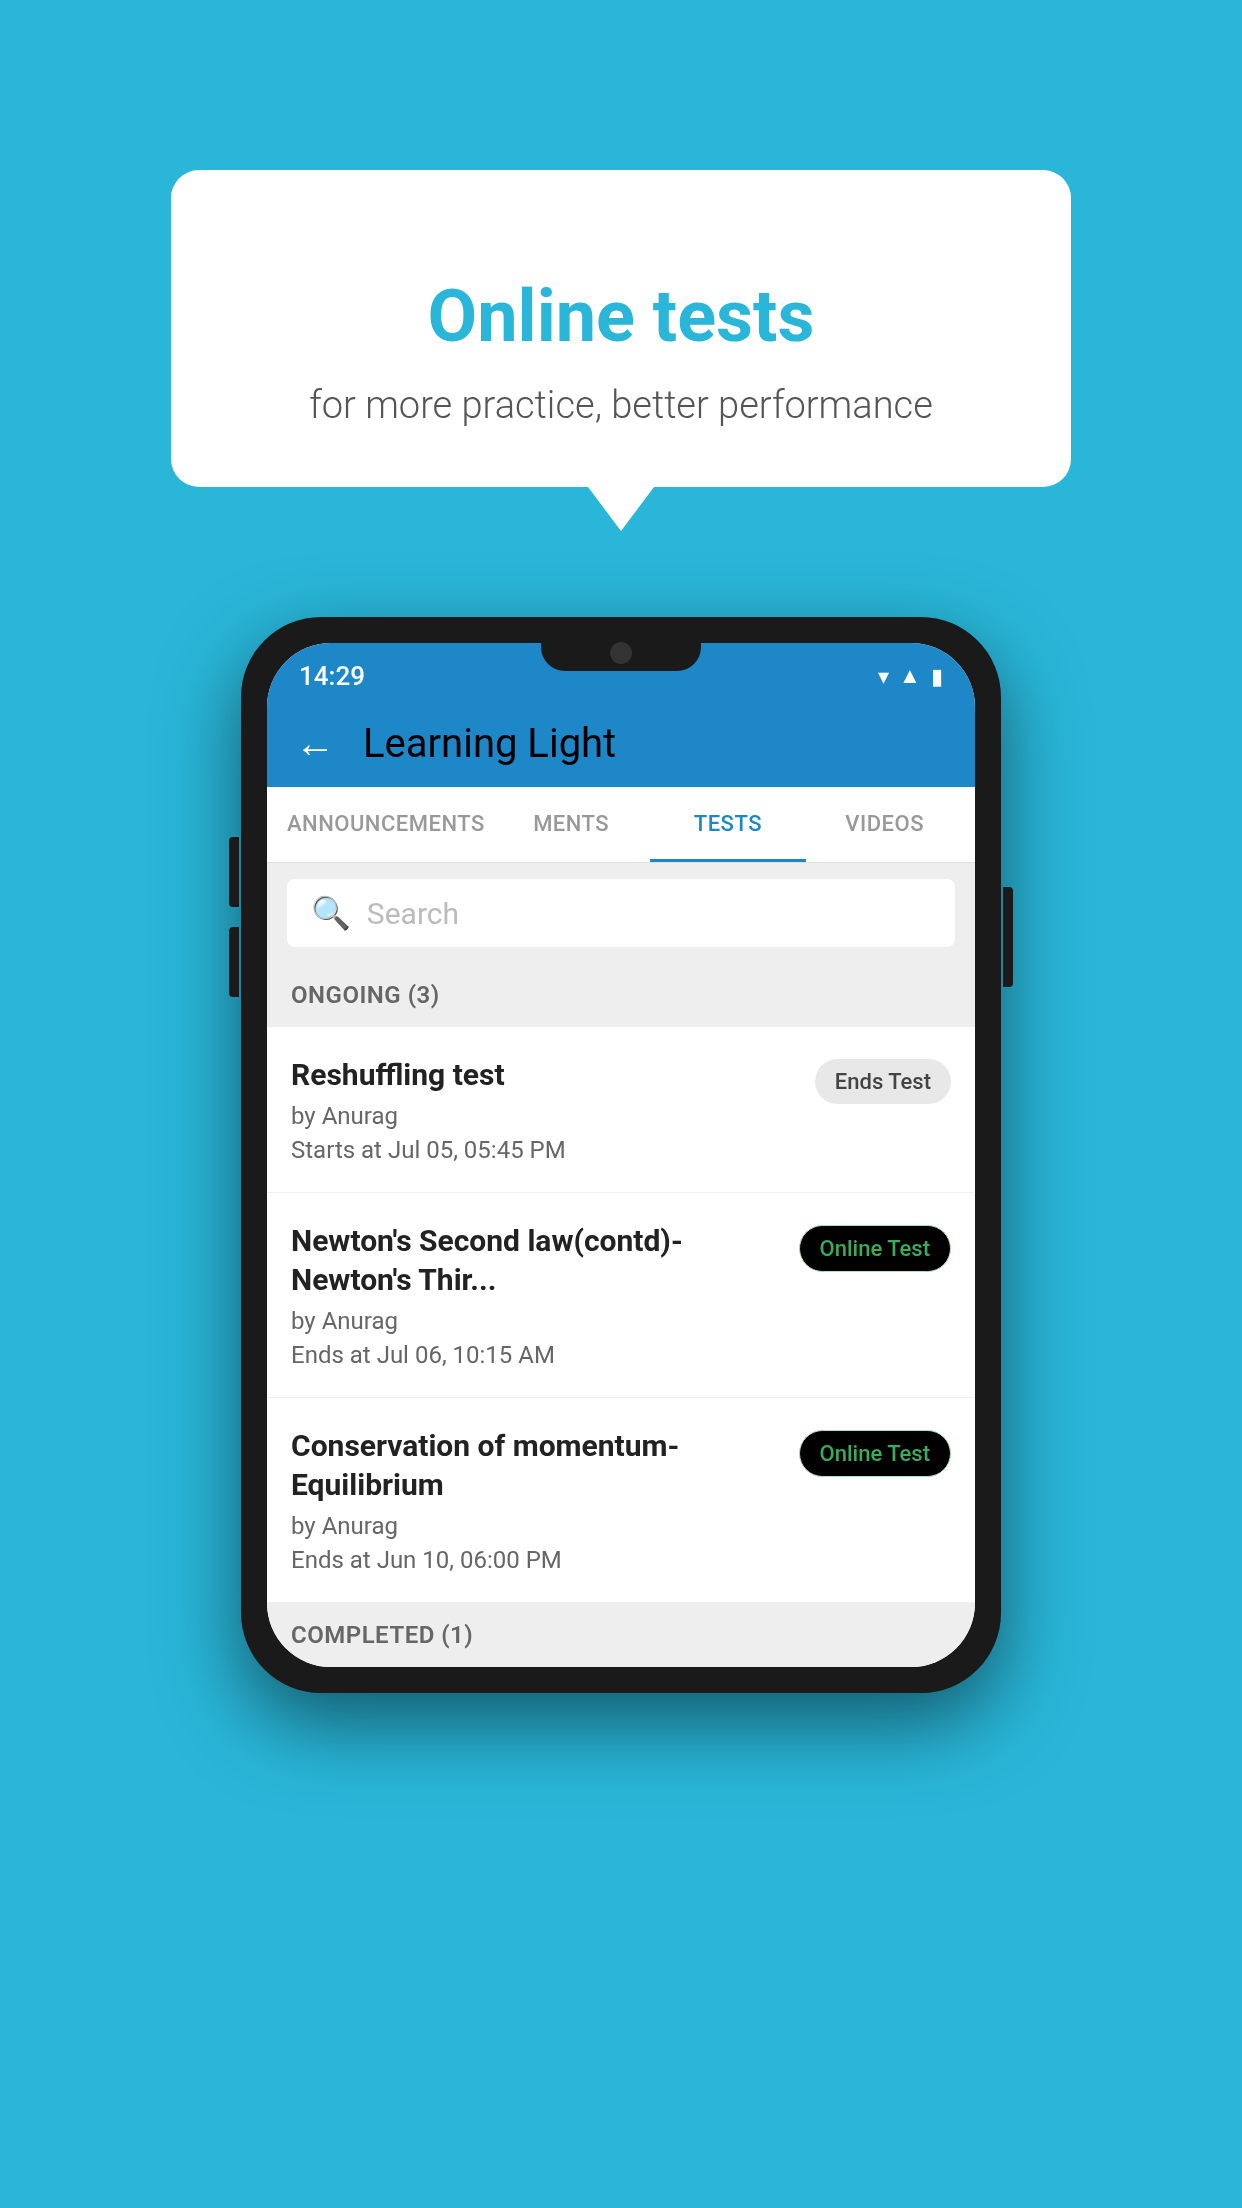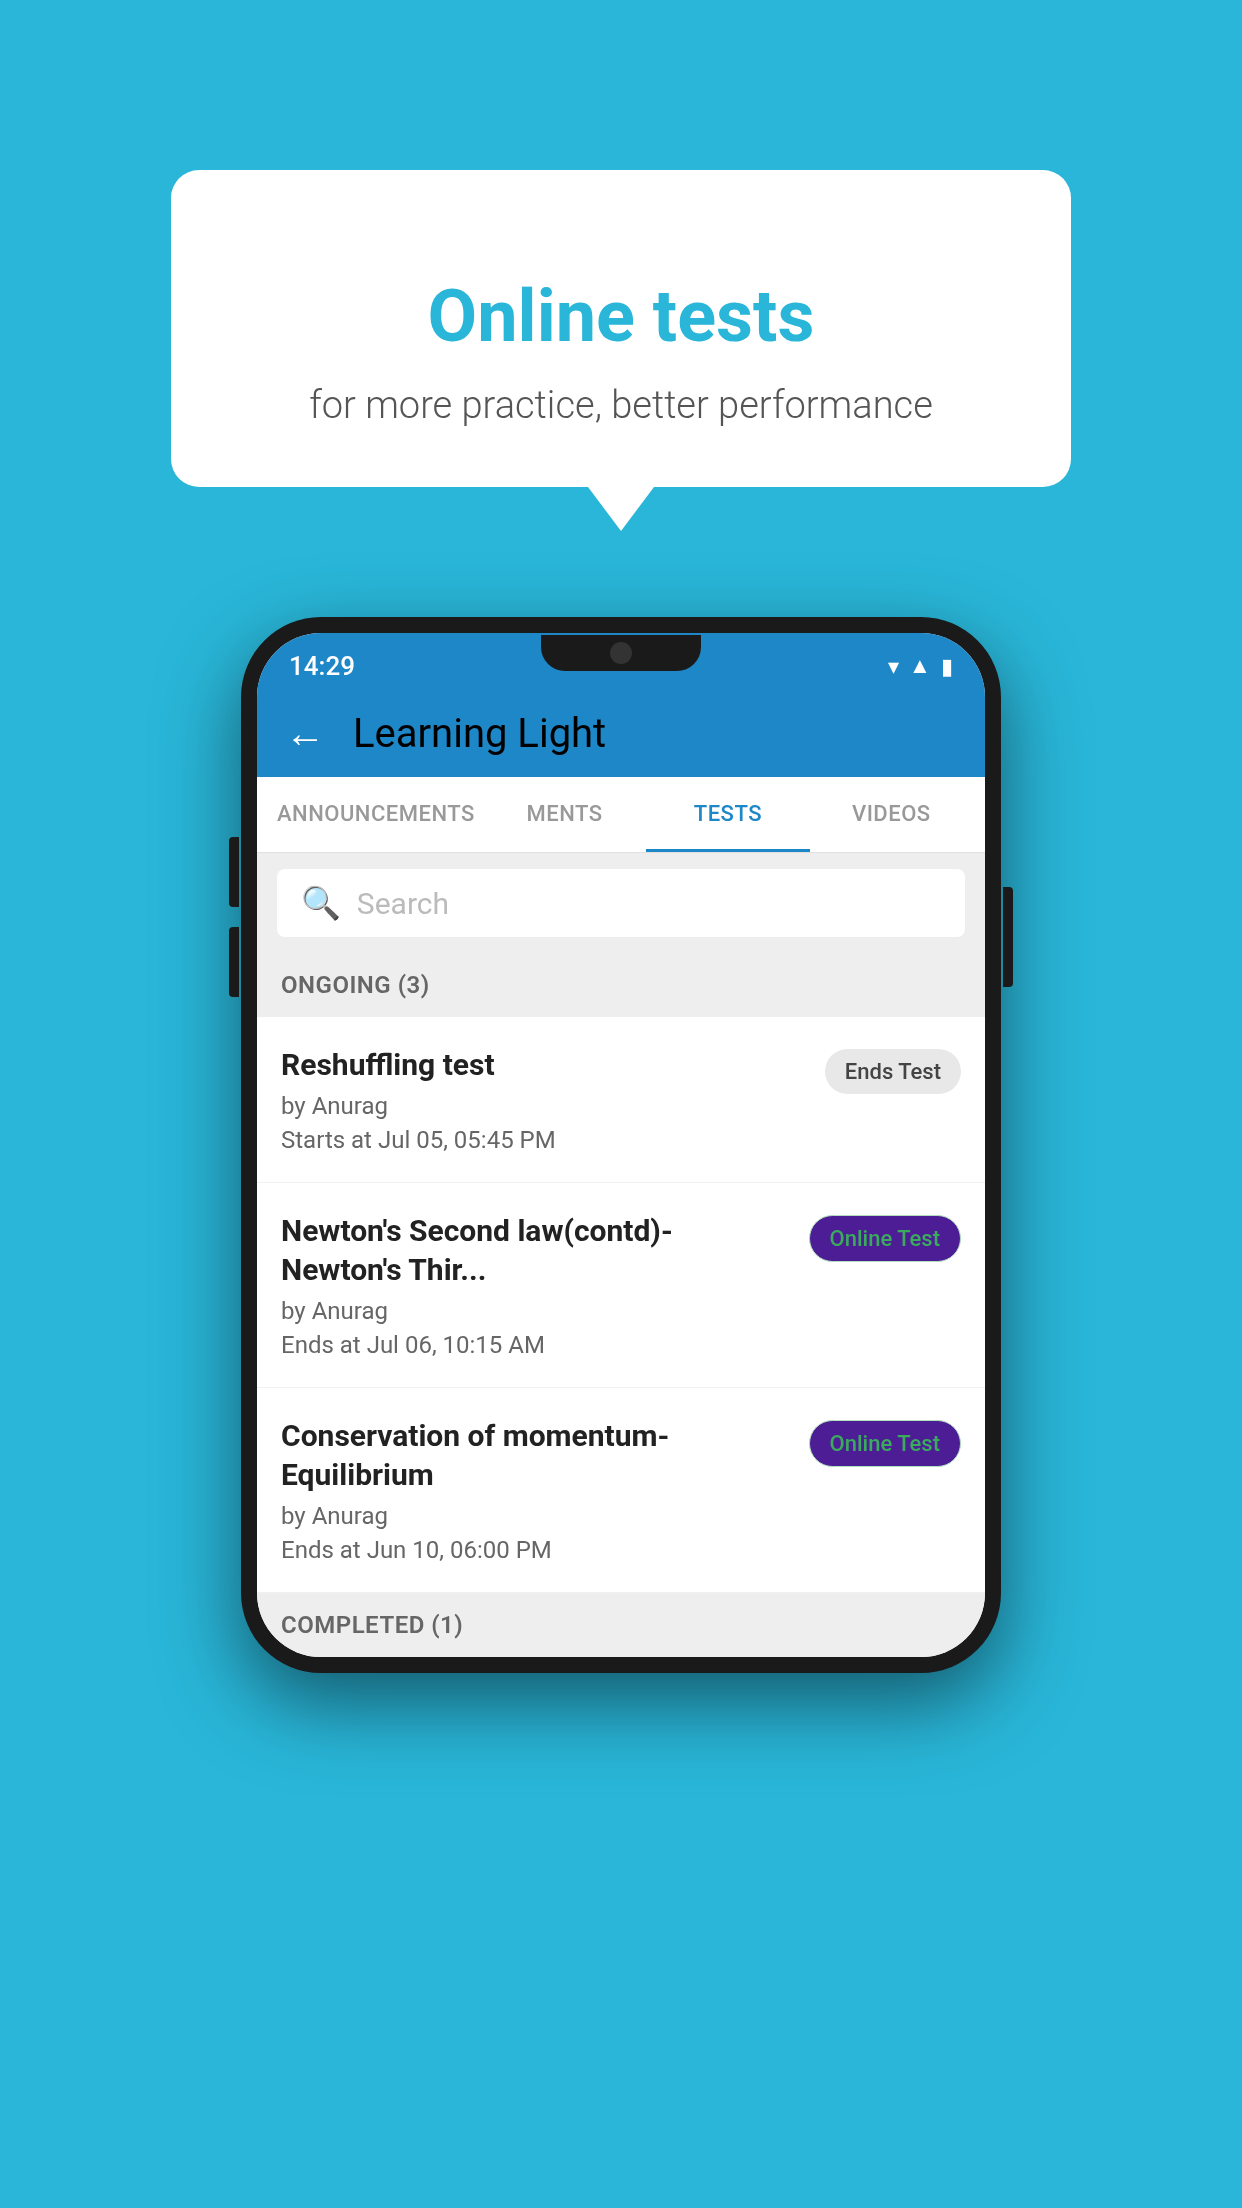--- a/index.html
+++ b/index.html
@@ -54,21 +54,21 @@
     
     .phone-wrapper {
       margin-top: 130px;
       position: relative;
       width: 760px;
     }
 
     .phone-frame {
       background: #1a1a1a;
       border-radius: 80px;
-      padding: 16px;
+      padding: 26px;
       position: relative;
       box-shadow: 0 30px 80px rgba(0,0,0,0.5);
     }
 
     
     .phone-notch {
       position: absolute;
       top: 18px;
       left: 50%;
       transform: translateX(-50%);
@@ -264,21 +264,21 @@
       font-size: 22px;
       font-weight: 500;
       white-space: nowrap;
       margin-top: 4px;
     }
     .badge-class {
       background: #e8e8e8;
       color: #444;
     }
     .badge-online {
-      background: #4c1d95;
+      background: #000000;
       color: #3aaa5c;
       border: 1.5px solid #b2dfbc;
     }
 
     
     .completed-header {
       background: #eeeeee;
       padding: 18px 24px;
       font-size: 24px;
       font-weight: 600;

